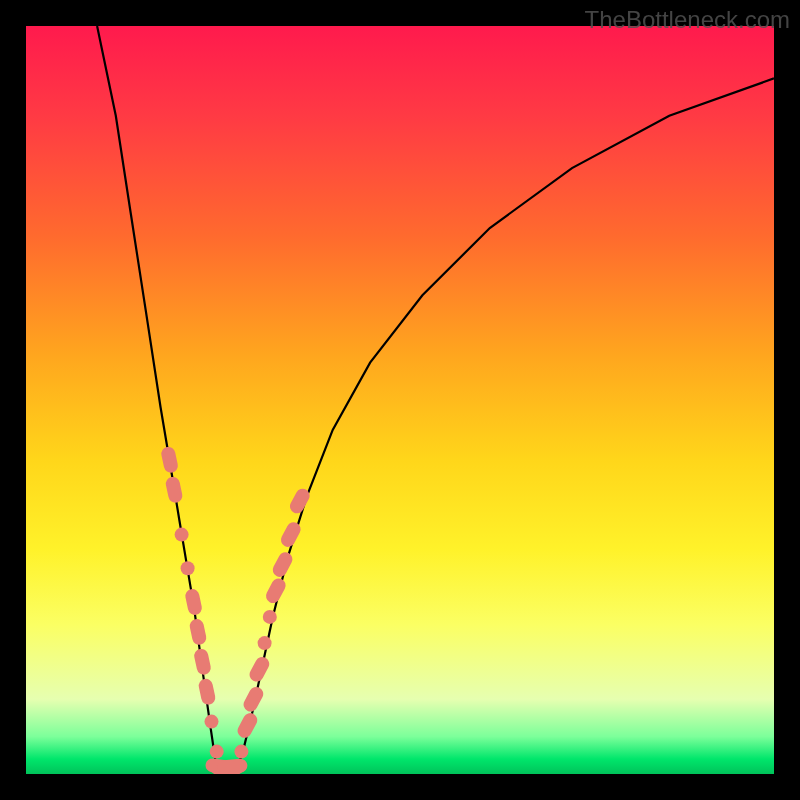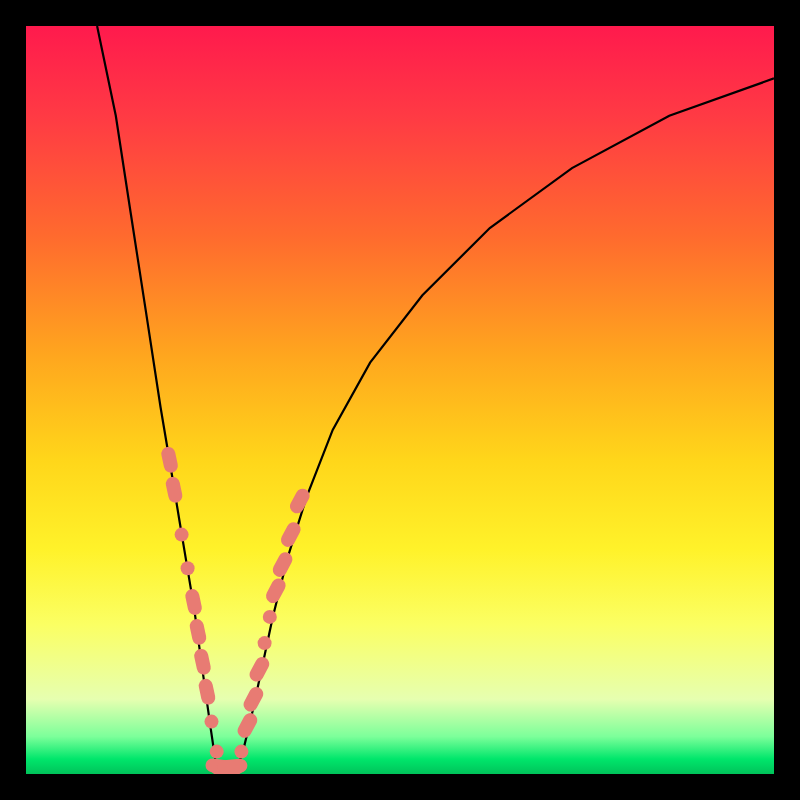--- a/index.html
+++ b/index.html
@@ -23,20 +23,21 @@
       #00c35a 100%);
   }
   svg.curves{position:absolute;inset:0;z-index:2}
   .dot{fill:#e87b73}
   .cap{fill:#e87b73}
 </style>
 </head>
 <body>
 
 <div class="stage">
+  <div class="watermark">TheBottleneck.com</div>
 
   <div class="plot">
     <div class="grad"></div>
 
     <svg class="curves" viewBox="0 0 748 748" preserveAspectRatio="none">
 
       <path id="curve-left" fill="none" stroke="#000" stroke-width="2.2" d="M 71.1 0.0 L 89.8 89.8 L 104.7 187.0 L 119.7 284.2 L 134.6 381.5 L 145.9 448.8 L 153.3 493.7 L 160.8 538.6 L 168.3 583.4 L 174.3 628.3 L 179.5 665.7 L 184.8 703.1 L 189.2 733.0 L 194.5 748.0"></path>
 
       <path id="curve-right" fill="none" stroke="#000" stroke-width="2.2" d="M 209.4 748.0 L 216.9 725.6 L 225.9 688.2 L 235.6 643.3 L 246.8 590.9 L 261.8 531.1 L 280.5 471.2 L 306.7 403.9 L 344.1 336.6 L 396.4 269.3 L 463.8 202.0 L 546.0 142.1 L 643.3 89.8 L 748.0 52.4"></path>
 

